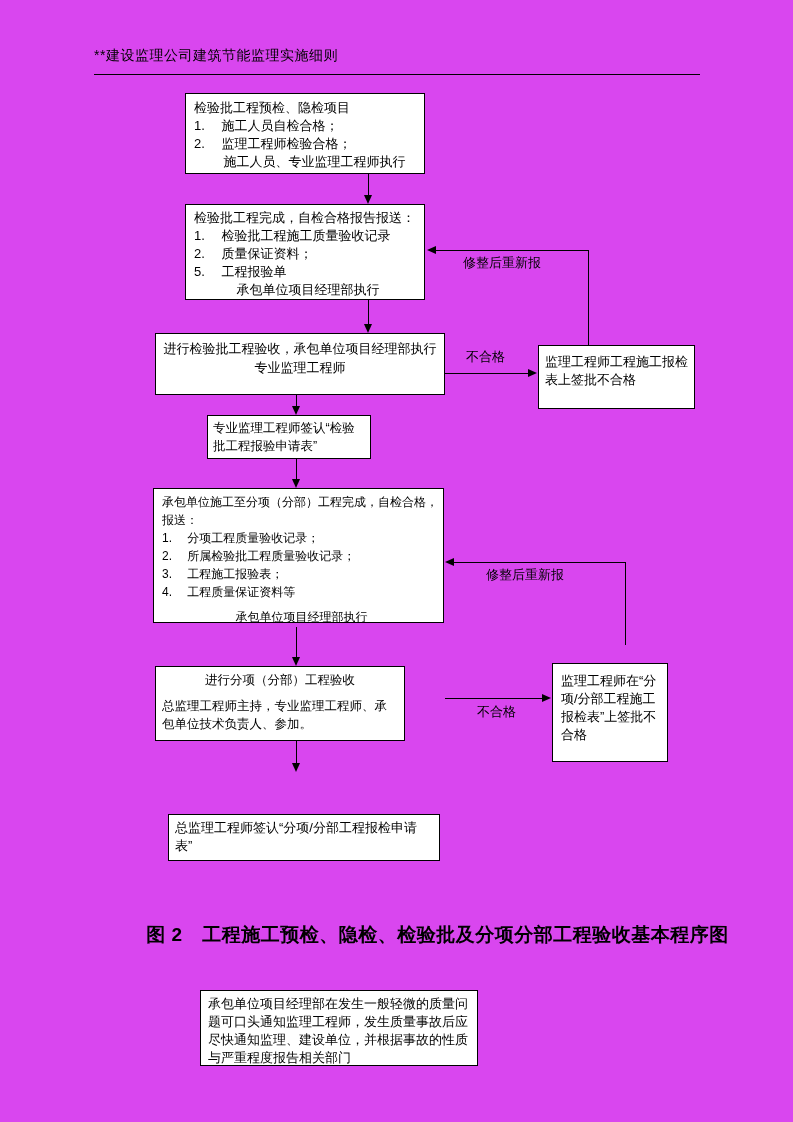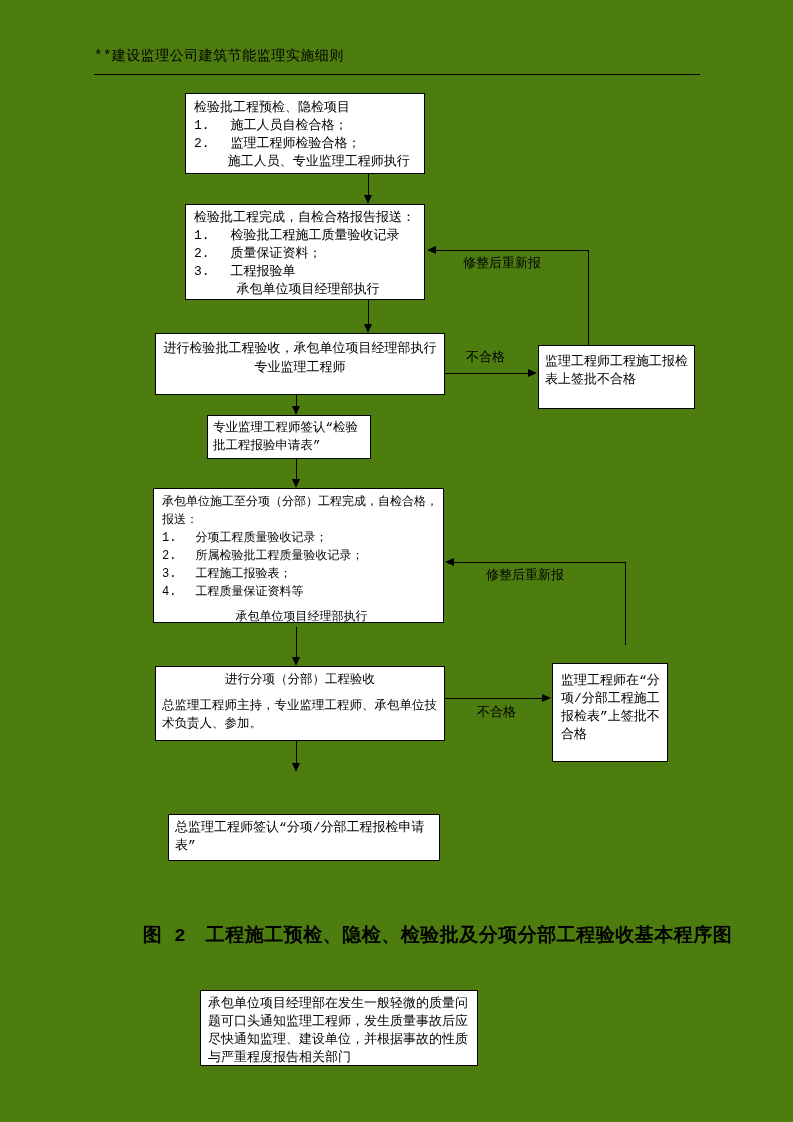--- a/index.html
+++ b/index.html
@@ -1,18 +1,18 @@
 <!DOCTYPE html>
 <html><head>
 <meta charset="utf-8">
 <style>
   html,body{margin:0;padding:0;background:#ffffff;}
   .page{
-    position:relative;width:793px;height:1122px;background:#4d7c0f;
-    font-family:Liberation Mono, monospace;color:#000;overflow:hidden;
+    position:relative;width:793px;height:1122px;background:#d946ef;
+    font-family:Liberation Sans, sans-serif;color:#000;overflow:hidden;
   }
   .hdr{position:absolute;left:94px;top:47px;font-size:14px;letter-spacing:0.5px;}
   .hdr-rule{position:absolute;left:94px;top:74px;width:606px;height:1px;background:#000;}
   .fbox{
     position:absolute;border:1px solid #000;background:#fff;box-sizing:border-box;
     font-size:13px;line-height:18px;overflow:hidden;
   }
   .fbox .line{white-space:pre-wrap;}
   .center{text-align:center;}
   .vline,.hline{position:absolute;background:#000;}
@@ -35,21 +35,21 @@
     <div class="line">检验批工程预检、隐检项目</div>
     <div class="line">1.　 施工人员自检合格；</div>
     <div class="line">2.　 监理工程师检验合格；</div>
     <div class="line">　　 施工人员、专业监理工程师执行</div>
   </div>
 
   <div class="fbox" style="left:185px;top:204px;width:240px;height:96px;padding:4px 2px 0 8px;">
     <div class="line">检验批工程完成，自检合格报告报送：</div>
     <div class="line">1.　 检验批工程施工质量验收记录</div>
     <div class="line">2.　 质量保证资料；</div>
-    <div class="line">3.　 工程报验单</div>
+    <div class="line">5.　 工程报验单</div>
     <div class="line center">承包单位项目经理部执行</div>
   </div>
 
   <div class="fbox center" style="left:155px;top:333px;width:290px;height:62px;padding-top:5px;line-height:19px;">
     <div class="line">进行检验批工程验收，承包单位项目经理部执行</div>
     <div class="line">专业监理工程师</div>
   </div>
 
   <div class="fbox" style="left:207px;top:415px;width:164px;height:44px;padding:3px 5px;font-size:12.5px;">
     <span>专业监理工程师签认“检验批工程报验申请表”</span>
@@ -58,21 +58,21 @@
   <div class="fbox" style="left:153px;top:488px;width:291px;height:135px;padding:4px 2px 0 8px;font-size:12px;">
     <div class="line">承包单位施工至分项（分部）工程完成，自检合格，</div>
     <div class="line">报送：</div>
     <div class="line">1.　 分项工程质量验收记录；</div>
     <div class="line">2.　 所属检验批工程质量验收记录；</div>
     <div class="line">3.　 工程施工报验表；</div>
     <div class="line">4.　 工程质量保证资料等</div>
     <div class="line center" style="margin-top:7px;">承包单位项目经理部执行</div>
   </div>
 
-  <div class="fbox" style="left:155px;top:666px;width:290px;height:75px;padding:4px 6px 0 6px;font-size:12.5px;">
+  <div class="fbox" style="left:155px;top:666px;width:250px;height:75px;padding:4px 6px 0 6px;font-size:12.5px;">
     <div class="line center">进行分项（分部）工程验收</div>
     <div class="line" style="margin-top:8px;">总监理工程师主持，专业监理工程师、承包单位技术负责人、参加。</div>
   </div>
 
   <div class="fbox" style="left:168px;top:772px;width:272px;height:47px;padding:4px 6px;margin-top:42px;">
     <span>总监理工程师签认“分项/分部工程报检申请表”</span>
   </div>
 
   <div class="fbox" style="left:538px;top:345px;width:157px;height:64px;padding:7px 4px 0 6px;">
     <span>监理工程师工程施工报检表上签批不合格</span>

